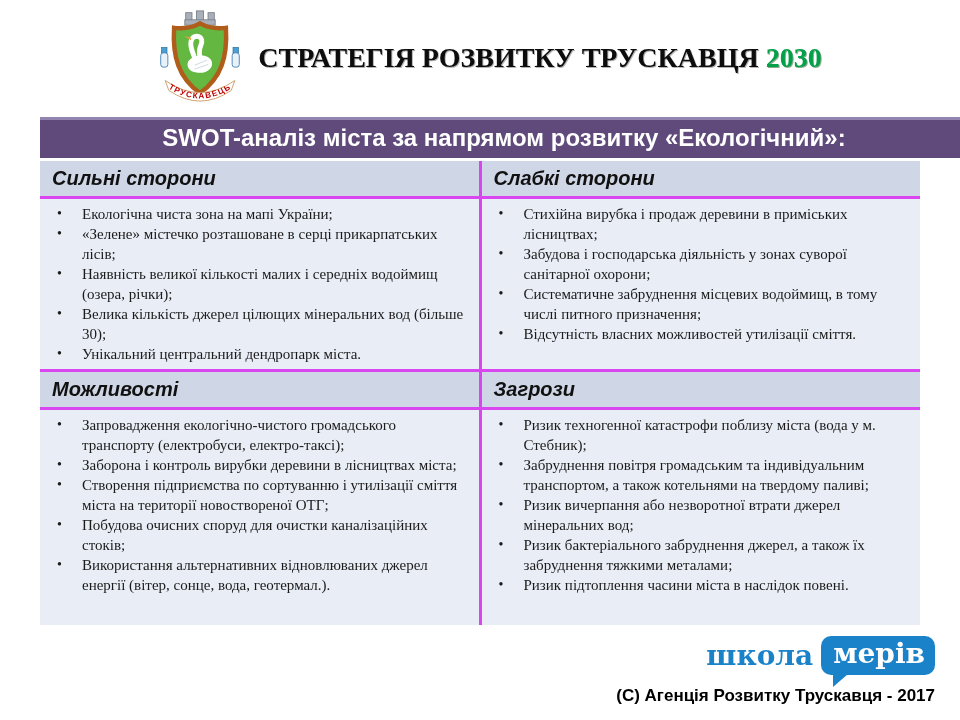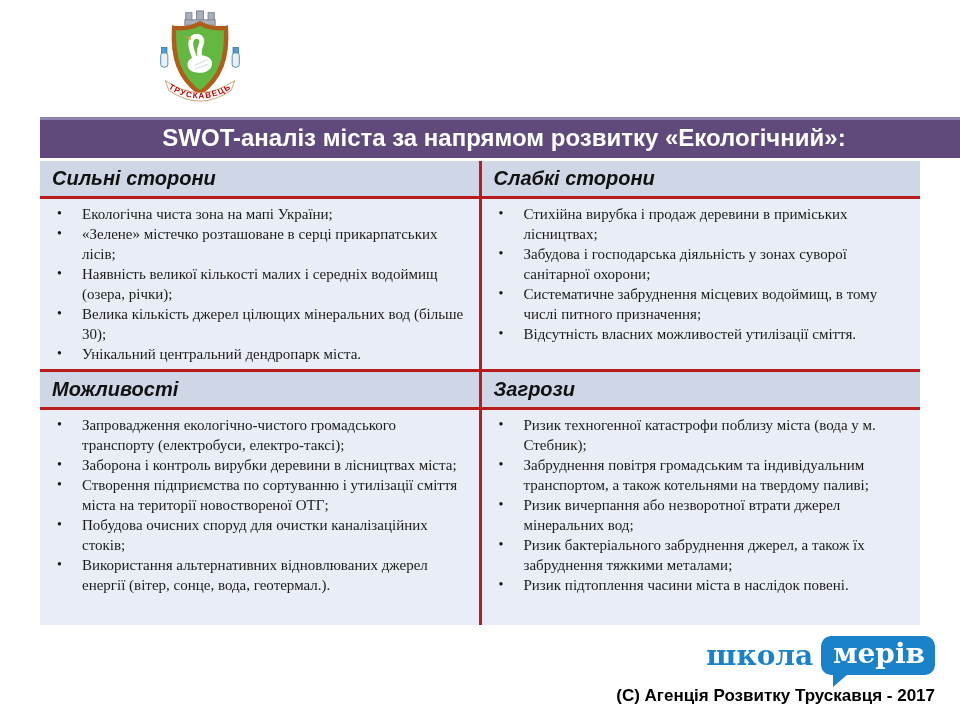--- a/index.html
+++ b/index.html
@@ -23,21 +23,21 @@
     position:absolute; left:40px; top:117px; width:928px; height:41px;
     background:linear-gradient(#9184AE 0px, #9184AE 3px, #5F4A7B 3px);
     color:#fff; display:flex; align-items:center; justify-content:center;
     font-weight:bold; font-size:24px; white-space:nowrap;
   }
 
   
   .swot-grid {
     position:absolute; left:40px; top:161px; width:880px;
     display:grid; grid-template-columns:1fr 1fr;
-    grid-template-rows:35px 170px 35px 215px; gap:3px; background:#b91c1c;
+    grid-template-rows:35px 170px 35px 215px; gap:3px; background:#d946ef;
   }
   .qh {
     background:#CFD6E5; display:flex; align-items:center;
     padding-left:12px; font-style:italic; font-weight:bold; font-size:20px; color:#111;
   }
   .qc { background:#E9EDF5; padding:5px 8px 0 0; overflow:hidden; }
   .qc ul {
     margin:0; padding:0; list-style:none;
     font-family:"Liberation Serif", serif; font-size:15px; line-height:20px; color:#1b1b1b;
   }
@@ -96,20 +96,21 @@
       <path d="M11 79 Q50 106 89 79 L85 90 Q50 114 15 90 Z" fill="#ffffff" stroke="#C9995F" stroke-width="1"></path>
       <defs>
           <path id="ribbonPath" d="M15 88 Q50 110 85 88"></path>
         </defs>
       <text font-family="Liberation Sans, sans-serif" font-size="9" font-weight="bold" fill="#C00000" letter-spacing="1.5">
         <textPath href="#ribbonPath" startOffset="50%" text-anchor="middle">ТРУСКАВЕЦЬ</textPath>
       </text>
     </svg>
   </div>
 
+  <h1 class="title"><span>СТРАТЕГІЯ РОЗВИТКУ ТРУСКАВЦЯ</span> <span class="year">2030</span></h1>
 
   <div class="banner">
     <span>SWOT-аналіз міста за напрямом розвитку «Екологічний»:</span>
   </div>
 
   <div class="swot-grid">
 
     <div class="qh">
       <span>Сильні сторони</span>
     </div>

